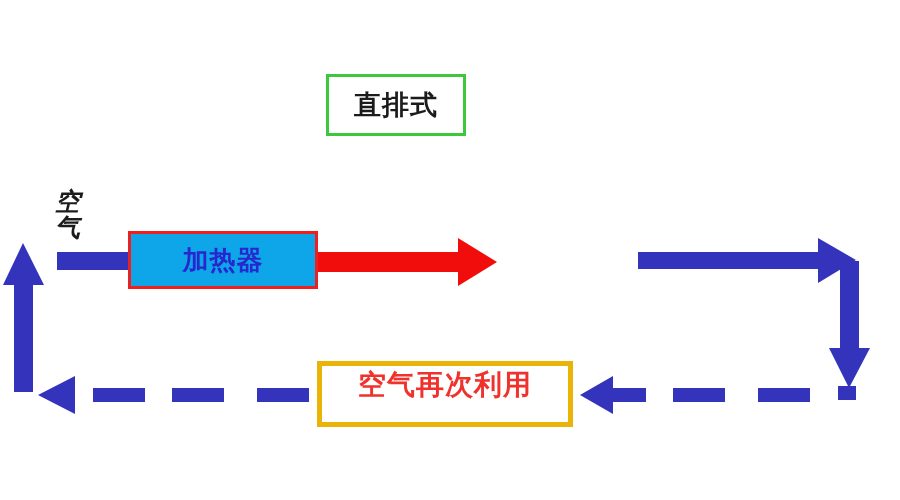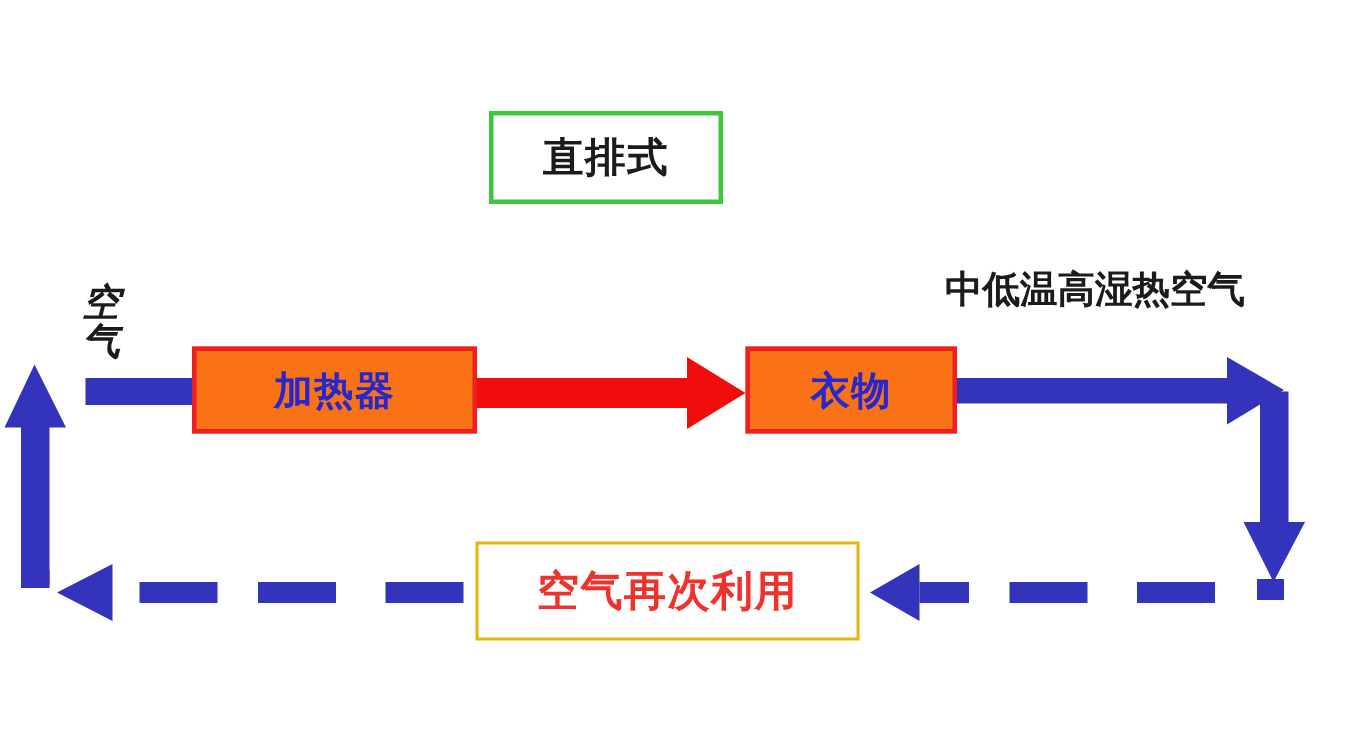--- a/index.html
+++ b/index.html
@@ -14,42 +14,42 @@
     background: #ffffff;
     overflow: hidden;
     font-family: "DejaVu Sans", "Liberation Sans", sans-serif;
   }
 
   
   .title-box {
     position: absolute;
     left: 326px;
     top: 74px;
-    width: 156px;
+    width: 140px;
     height: 62px;
     border: 3px solid #3cc73c;
     background: #ffffff;
     box-sizing: border-box;
     display: flex;
     align-items: center;
     justify-content: center;
   }
   .title-text {
     font-size: 27px;
     font-weight: 700;
     color: #1b1b1b;
     letter-spacing: 1px;
     white-space: nowrap;
   }
 
   
   .proc-box {
     position: absolute;
     border: 3px solid #f01f1f;
-    background: #f97316;
+    background: #0ea5e9;
     box-sizing: border-box;
     display: flex;
     align-items: center;
     justify-content: center;
     text-align: right;
   }
   .proc-label {
     font-size: 26px;
     font-weight: 700;
     color: #2727cf;
@@ -58,25 +58,25 @@
   }
   #box-heater { left: 128px; top: 231px; width: 190px; height: 58px; }
   #box-clothes { left: 497px; top: 231px; width: 141px; height: 58px; }
 
   #box-reuse {
     position: absolute;
     left: 317px;
     top: 361px;
     width: 256px;
     height: 66px;
-    border: 2px solid #eab308;
+    border: 5px solid #eab308;
     background: #ffffff;
     box-sizing: border-box;
     display: flex;
-    align-items: center;
+    align-items: flex-start;
     justify-content: center;
   }
   #box-reuse .proc-label {
     color: #f0322d;
     font-size: 28px;
   }
 
   
   .flow-label {
     position: absolute;
@@ -165,26 +165,22 @@
   </svg>
 
   <div class="title-box">
     <span class="title-text">直排式</span>
   </div>
 
   <div class="proc-box" id="box-heater">
     <span class="proc-label">加热器</span>
   </div>
 
-  <div class="proc-box" id="box-clothes">
-    <span class="proc-label">衣物</span>
-  </div>
 
   <div id="box-reuse">
     <span class="proc-label">空气再次利用</span>
   </div>
 
   <div class="flow-label" id="label-air" style="width:26px; word-break:break-all; white-space:normal;font-style:italic;">空气</div>
 
 
-  <div class="flow-label" id="label-humid">中低温高湿热空气</div>
 
 </div>
 
 </body></html>

